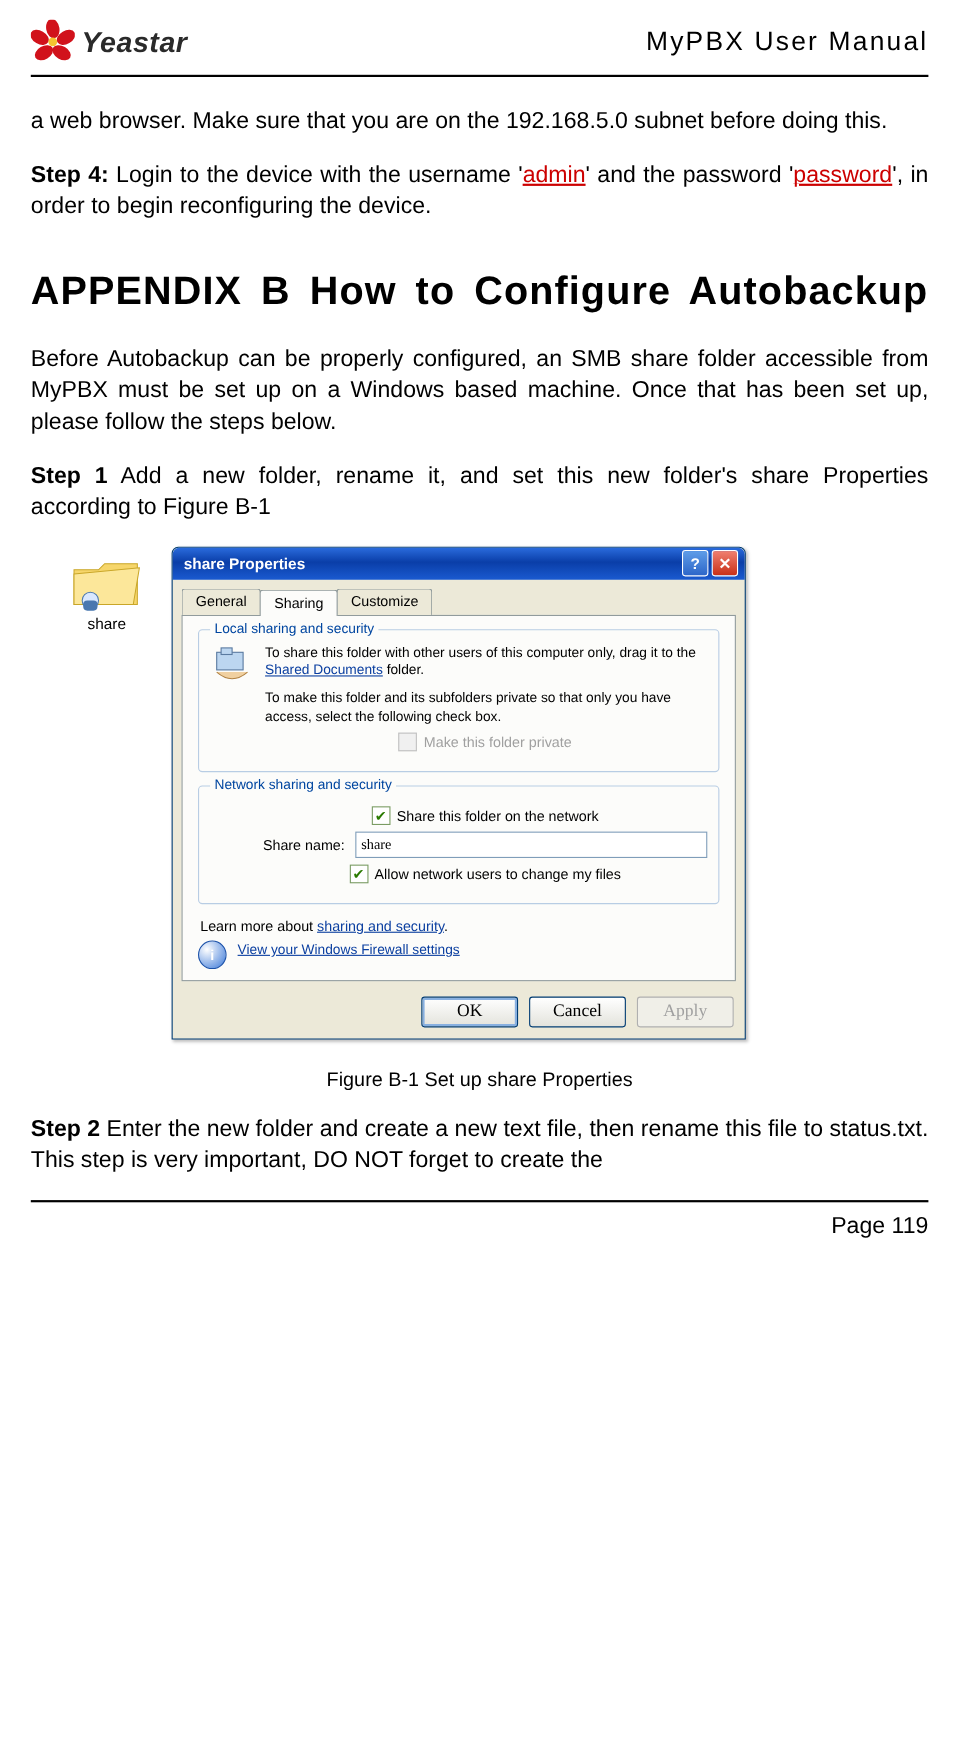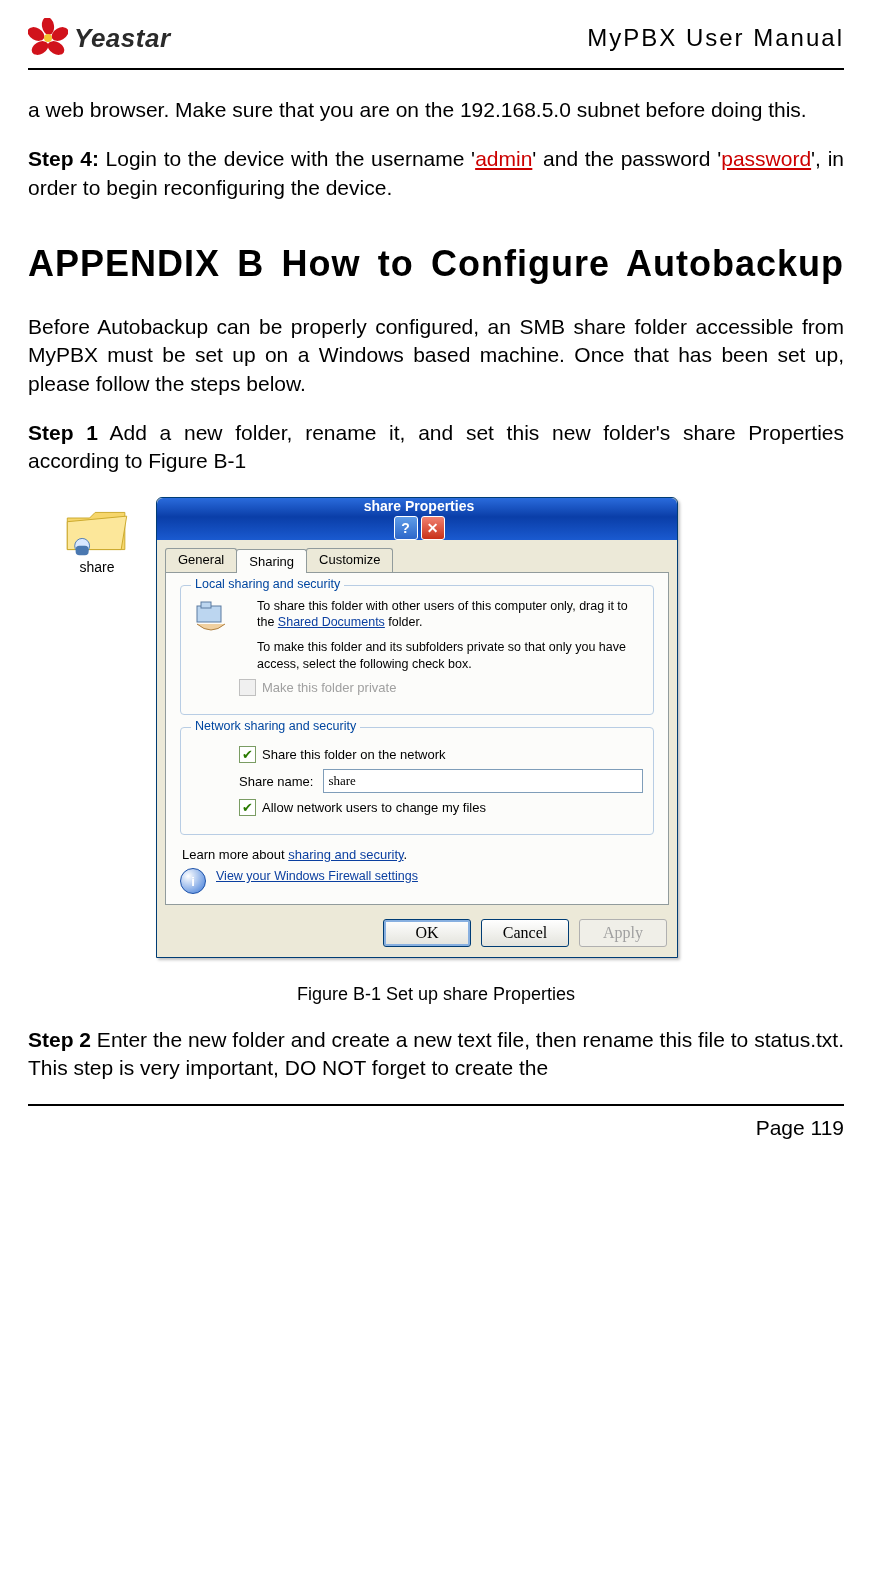--- a/index.html
+++ b/index.html
@@ -88,31 +88,30 @@
     width: 520px;
     background: #ece9d8;
     border: 1px solid #003c74;
     border-radius: 6px 6px 0 0;
     font-family: Tahoma, sans-serif;
     font-size: 13px;
     color: #000;
     box-shadow: 2px 2px 3px rgba(0,0,0,0.25);
   }
   .titlebar {
-    height: 42px;
+    height: 29px;
     background: linear-gradient(to bottom, #2a6bdc 0%, #0a3ea8 45%, #1a5ad0 100%);
     border-radius: 6px 6px 0 0;
     display: flex;
     align-items: center;
     justify-content: space-between;
     padding: 0 6px 0 10px;
     color: #fff;
     font-weight: bold;
     font-size: 14px;
-    flex-direction: column;
   }
   .titlebar-buttons { display: flex; gap: 3px; }
   .tb-btn {
     width: 22px; height: 22px;
     border-radius: 3px;
     border: 1px solid #fff;
     display: flex;
     align-items: center;
     justify-content: center;
     font-weight: bold;
@@ -155,32 +154,33 @@
     top: -9px;
     left: 10px;
     background: #fcfcfa;
     padding: 0 4px;
     color: #0046a0;
     font-size: 12.5px;
   }
   .grow {
     display: flex;
     align-items: flex-start;
-    gap: 26px;
+    gap: 10px;
   }
   .gicon { width: 40px; flex: 0 0 40px; }
   .gtext { flex: 1; font-size: 12.5px; line-height: 1.35; color:#000; }
   .link { color: #0b3fa0; text-decoration: underline; cursor: pointer; }
   .disabled-text { color: #a0a0a0; }
   .check-row {
     display: flex;
     align-items: center;
     gap: 6px;
     margin: 6px 0 6px 48px;
     font-size: 13px;
+    justify-content: center;
   }
   .checkbox {
     width: 15px; height: 15px;
     border: 1px solid #7a9c63;
     background: #fff;
     display:flex;align-items:center;justify-content:center;
     color:#2a7a00;font-size:13px;line-height:1;
   }
   .checkbox.disabled { border-color:#c0c0c0; background:#f0f0f0; }
   .sharename-row {

